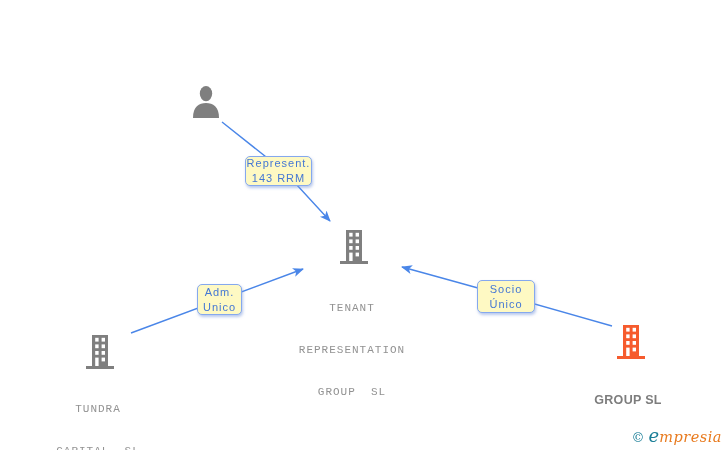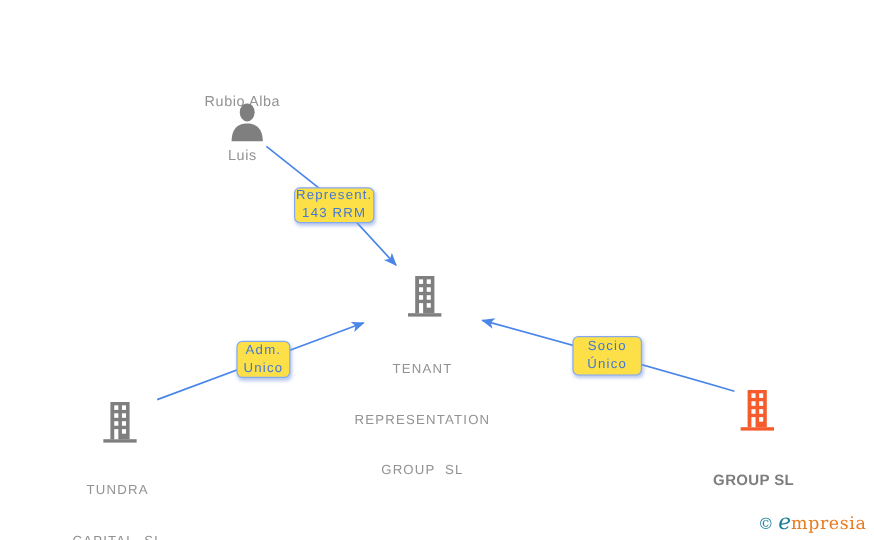--- a/index.html
+++ b/index.html
@@ -17,70 +17,66 @@
   .icon-gray   { color: var(--icon-gray, #7f7f7f); }
   .icon-orange { color: var(--stein-orange, #f65b2d); }
 
   .node-label { position: absolute; text-align: center; white-space: pre; }
   .person-label {
     color: var(--text-gray, #929292);
     font-size: 12px; line-height: 15px; letter-spacing: 0.5px;
   }
   .company-label {
     color: var(--text-gray, #929292);
-    font-size: 11px; line-height: 14px; letter-spacing: 1px;
+    font-size: 11px; line-height: 14px; letter-spacing: 1px; font-family: Liberation Mono, monospace;
   }
   .stein-label {
     color: var(--stein-text, #7d7d7d);
     font-size: 12.5px; line-height: 15px; letter-spacing: 0.3px;
     font-weight: bold;
   }
 
   .edge-label {
     position: absolute; box-sizing: border-box;
-    background: #fde047;
+    background: #fef9c3;
     border: 1px solid var(--box-border, #85a8ee);
     border-radius: 5px;
     box-shadow: 1px 2px 3px rgba(125, 155, 220, 0.55);
     color: var(--box-text, #4477d4);
     font-size: 11px; line-height: 13px; letter-spacing: 1px;
     display: flex; flex-direction: column;
     align-items: center; justify-content: center;
     gap: 2px; text-align: center; white-space: pre;
   }
 
   .watermark {
     position: absolute; right: 6px; bottom: 5px;
     font-family: "DejaVu Serif", serif;
     display: flex; align-items: baseline;
   }
   .wm-symbol { color: var(--wm-teal, #1b7f98); font-size: 13px; margin-right: 4px; }
   .wm-first  { color: var(--wm-teal, #1b7f98); font-size: 18px; font-style: italic; line-height: 14px; }
-  .wm-rest   { color: var(--wm-orange, #e87a1e); font-size: 14.5px; letter-spacing: 0.5px; }
+  .wm-rest   { color: var(--wm-orange, #e87a1e); font-size: 14.5px; font-style: italic; letter-spacing: 0.5px; }
 </style>
 </head>
 <body>
 
 <div class="canvas">
 
   <svg class="edges-layer" width="728" height="450" viewBox="0 0 728 450">
     <defs>
       <marker id="arr" markerUnits="userSpaceOnUse" markerWidth="12" markerHeight="10" refX="10" refY="4.5" orient="auto">
         <path d="M0,0 L11,4.5 L0,9 L2.8,4.5 Z" style="fill:var(--edge-blue,#4a86e8)"></path>
       </marker>
     </defs>
     <path d="M222,122 L285,172 L330,221" fill="none" style="stroke:var(--edge-blue,#4a86e8)" stroke-width="1.4" marker-end="url(#arr)"></path>
     <path d="M131,333 L303,269" fill="none" style="stroke:var(--edge-blue,#4a86e8)" stroke-width="1.4" marker-end="url(#arr)"></path>
     <path d="M612,326 Q515,298 402,267" fill="none" style="stroke:var(--edge-blue,#4a86e8)" stroke-width="1.4" marker-end="url(#arr)"></path>
   </svg>
 
-  <div class="node-label person-label" style="left:142px; top:47px; width:120px;">
-    <div>Rubio Alba</div>
-    <div>Luis</div>
-  </div>
   <div class="node-icon icon-gray" style="left:190px; top:86px;">
     <svg width="32" height="32" viewBox="0 0 32 32" fill="currentColor">
       <ellipse cx="16" cy="7.6" rx="6.2" ry="7.6"></ellipse>
       <path d="M3,32 C3,20.5 9,17 16,17 C23,17 29,20.5 29,32 Z"></path>
     </svg>
   </div>
 
   <div class="node-icon icon-gray" style="left:340px; top:230px;">
     <svg width="28" height="34" viewBox="0 0 28 34" fill="currentColor">
       <rect x="0" y="31" width="28" height="3"></rect>

